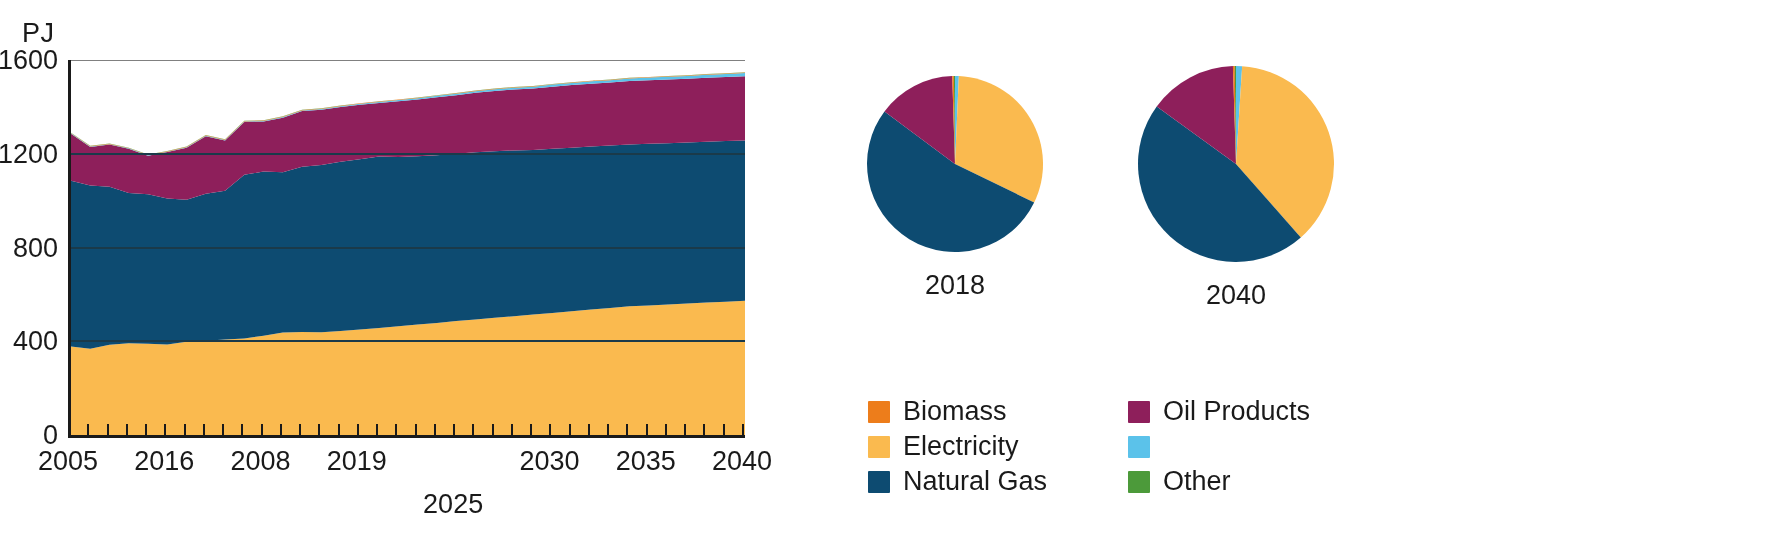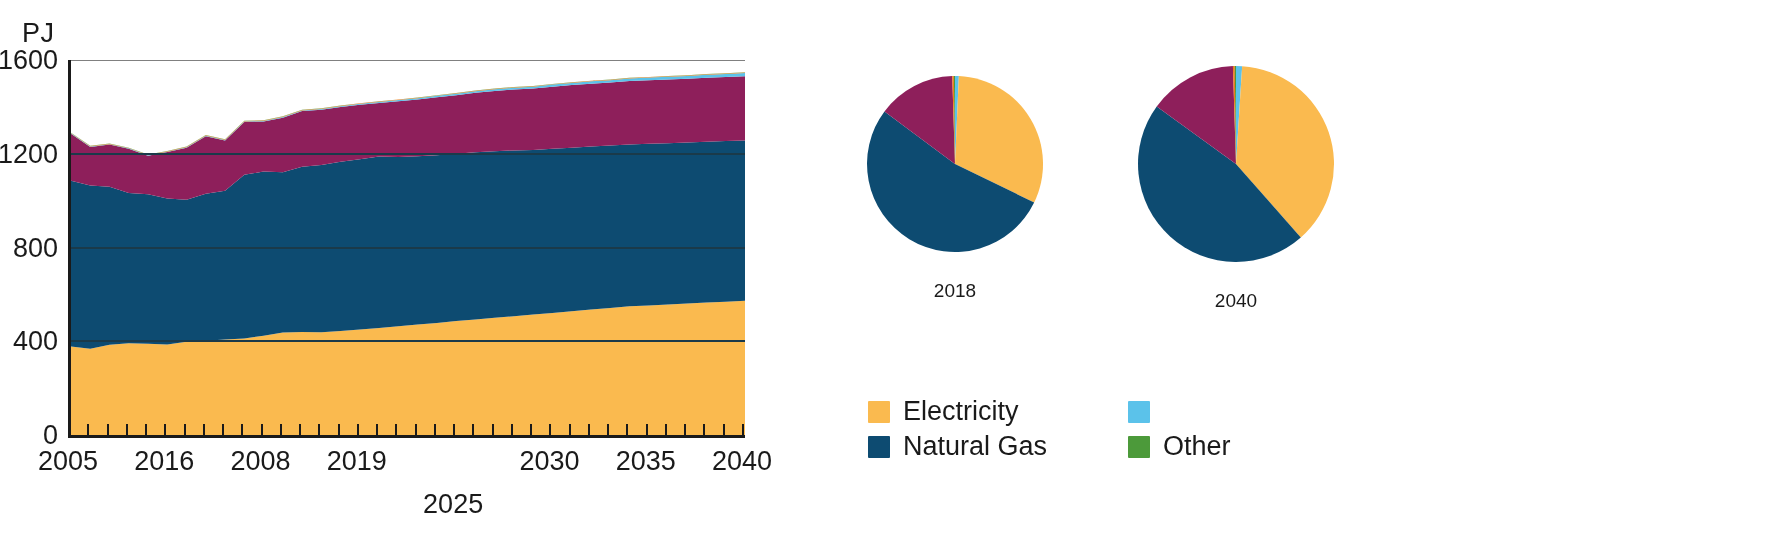--- a/index.html
+++ b/index.html
@@ -99,23 +99,22 @@
     position: absolute;
     left: 820px; top: 0;
     width: 960px; height: 550px;
   }
 
   .pie-wrap {
     position: absolute;
     text-align: center;
   }
   .pie-caption {
-    font-size: 19px;
-    color: #1a1a1a;
-    margin-top: 10px;
+    font-size: 27px;
+    color: #1a1a1a;
     display: block;
   }
 
   #legend {
     position: absolute;
     left: 48px;
     top: 378px;
     display: grid;
     grid-template-columns: 208px 320px;
     grid-auto-rows: 35px;
@@ -246,20 +245,28 @@
 
     <div class="pie-wrap" id="pie-caption-0-wrap" style="left: 45px; top: 254px; width: 180px;">
       <span class="pie-caption">2018</span>
     </div>
     <div class="pie-wrap" id="pie-caption-1-wrap" style="left: 326px; top: 264px; width: 180px;">
       <span class="pie-caption">2040</span>
     </div>
 
     <div id="legend">
       <div class="legend-item">
+        <span class="legend-swatch" style="background: rgb(237, 125, 27);"></span>
+        <span class="legend-label">Biomass</span>
+      </div>
+      <div class="legend-item">
+        <span class="legend-swatch" style="background: rgb(142, 31, 91);"></span>
+        <span class="legend-label">Oil Products</span>
+      </div>
+      <div class="legend-item">
         <span class="legend-swatch" style="background: rgb(250, 186, 79);"></span>
         <span class="legend-label">Electricity</span>
       </div>
       <div class="legend-item">
         <span class="legend-swatch" style="background: rgb(91, 194, 234);"></span>
       </div>
       <div class="legend-item">
         <span class="legend-swatch" style="background: rgb(13, 75, 113);"></span>
         <span class="legend-label">Natural Gas</span>
       </div>

